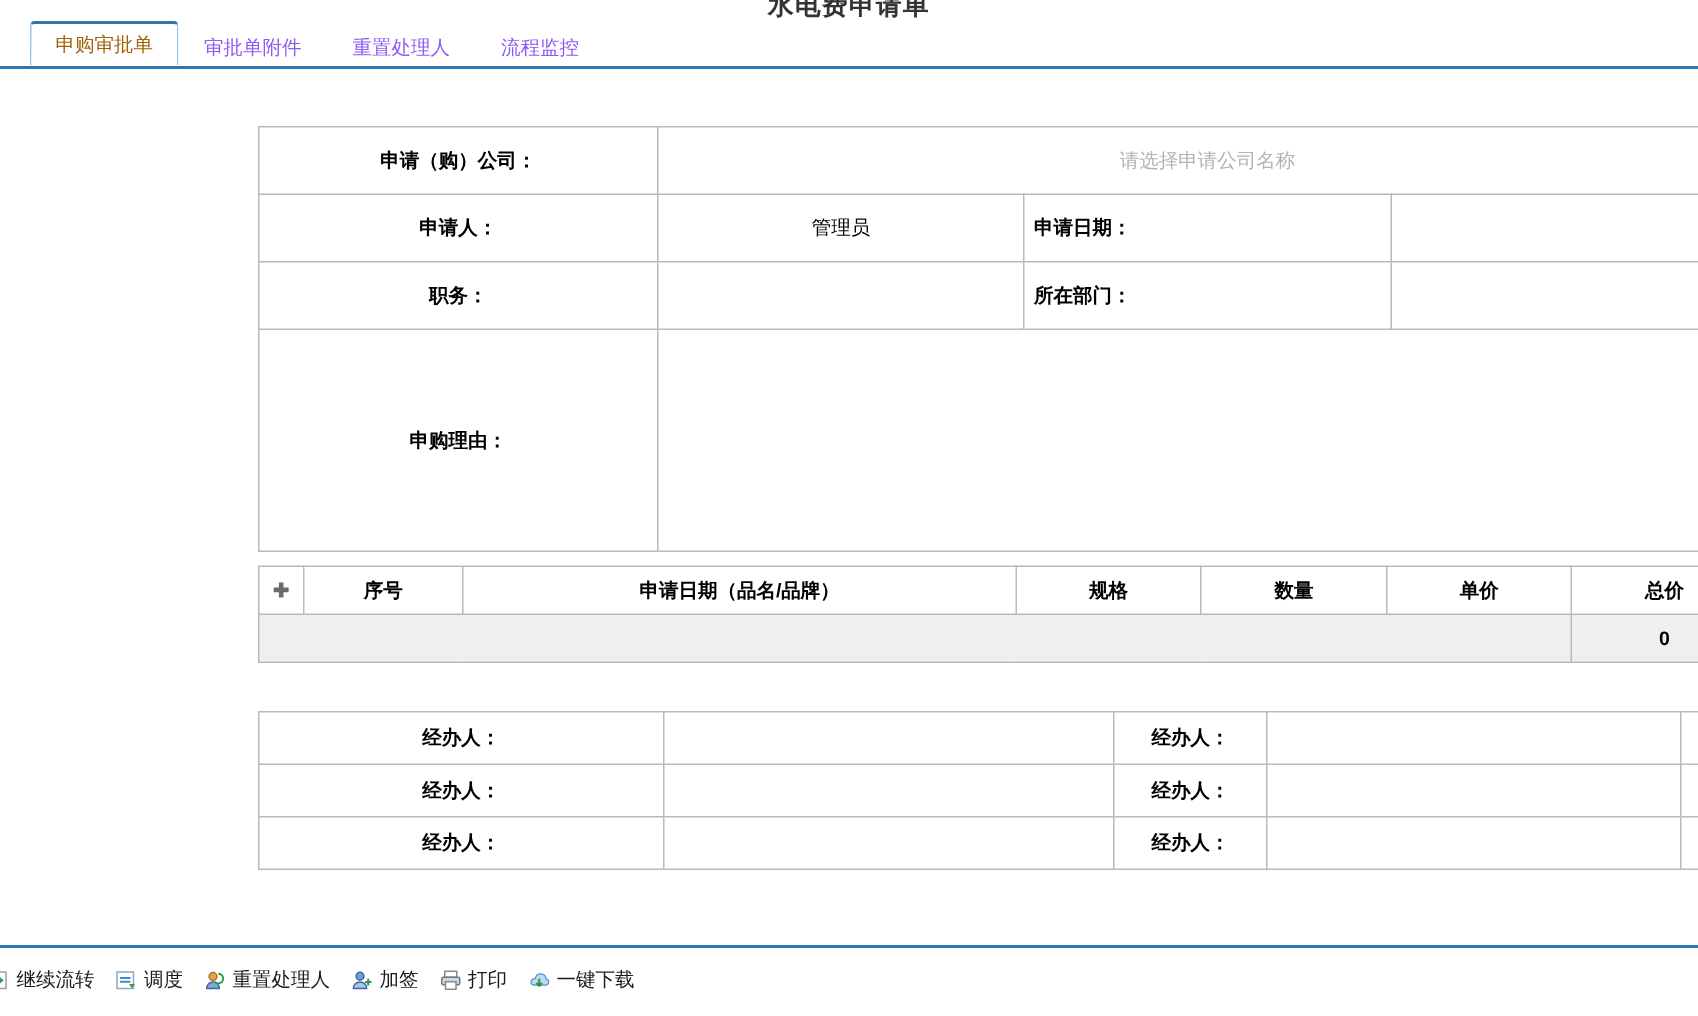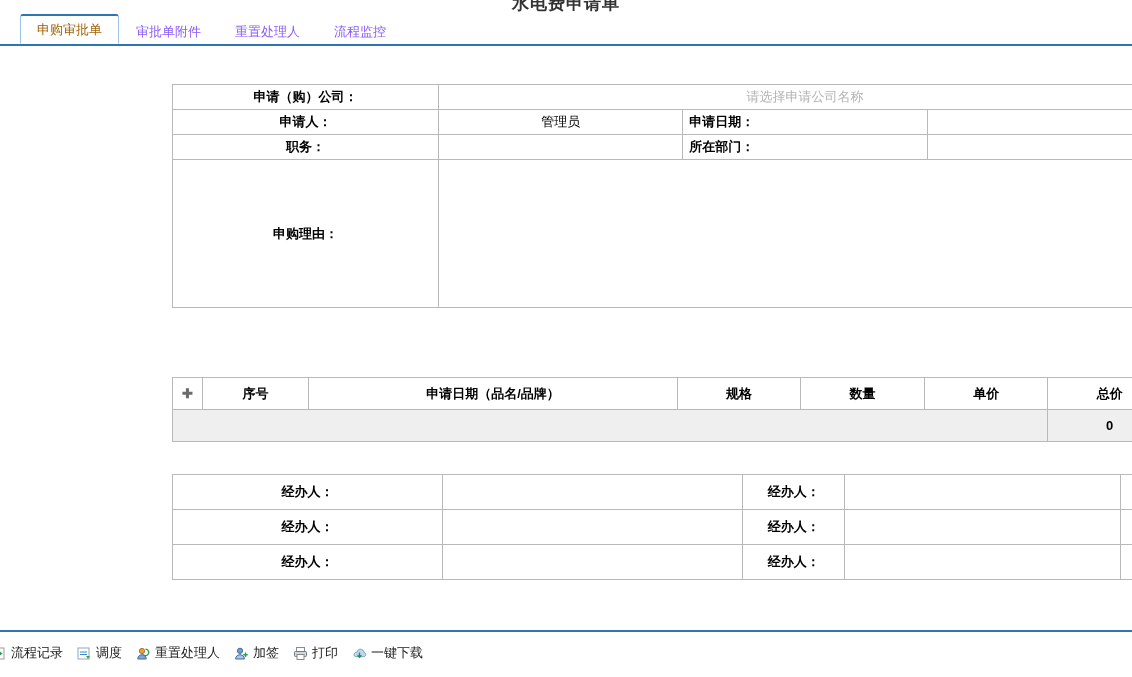--- a/index.html
+++ b/index.html
@@ -81,21 +81,21 @@
     width: 1000px; 
   }
   table.frm {
     border-collapse: collapse;
     table-layout: fixed;
     width: 1000px;
   }
   table.frm td {
     border: 1px solid #b9b9b9;
     height: 24px;
-    padding: 3px 6px;
+    padding: 13px 6px;
     vertical-align: middle;
     font-size: 13px;
     background: #ffffff;
     box-sizing: border-box;
   }
   td.lbl {
     text-align: center;
     font-weight: bold;
     width: 266px;
   }
@@ -334,21 +334,21 @@
   <div class="tb-items">
 
     <div class="tb-item">
       <span class="tb-ico">
         <svg width="15" height="15" viewBox="0 0 15 15">
           <rect x="1" y="2" width="11" height="11" fill="#fdfdfd" stroke="#9aa0a6"></rect>
           <path d="M4 7.5 L9 7.5" stroke="#2f74b5" stroke-width="1.4"></path>
           <path d="M7.5 5 L10.5 7.5 L7.5 10 Z" fill="#2f9b4f"></path>
         </svg>
       </span>
-      <span>流程记录</span>
+      <span>继续流转</span>
     </div>
 
     <div class="tb-item">
       <span class="tb-ico">
         <svg width="15" height="15" viewBox="0 0 15 15">
           <rect x="1" y="2" width="11" height="11" fill="#ffffff" stroke="#8fa8bf"></rect>
           <path d="M3 6h7M3 8.5h7" stroke="#3c8acb" stroke-width="1.2"></path>
           <path d="M9 10 L13 10 L11 13 Z" fill="#4a9b3a"></path>
         </svg>
       </span>

